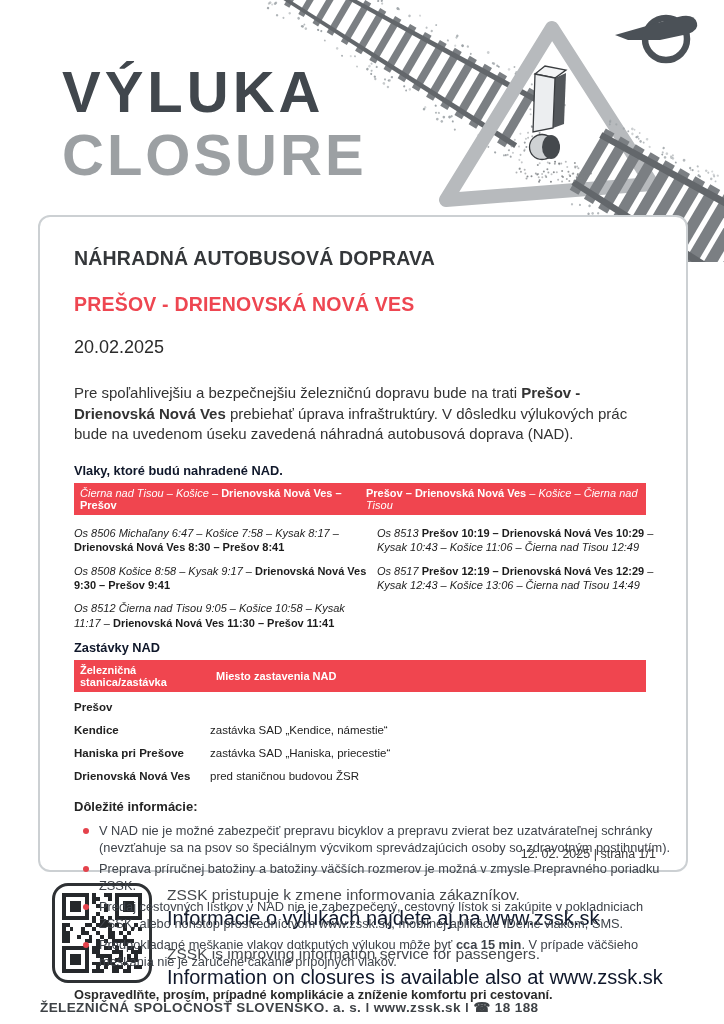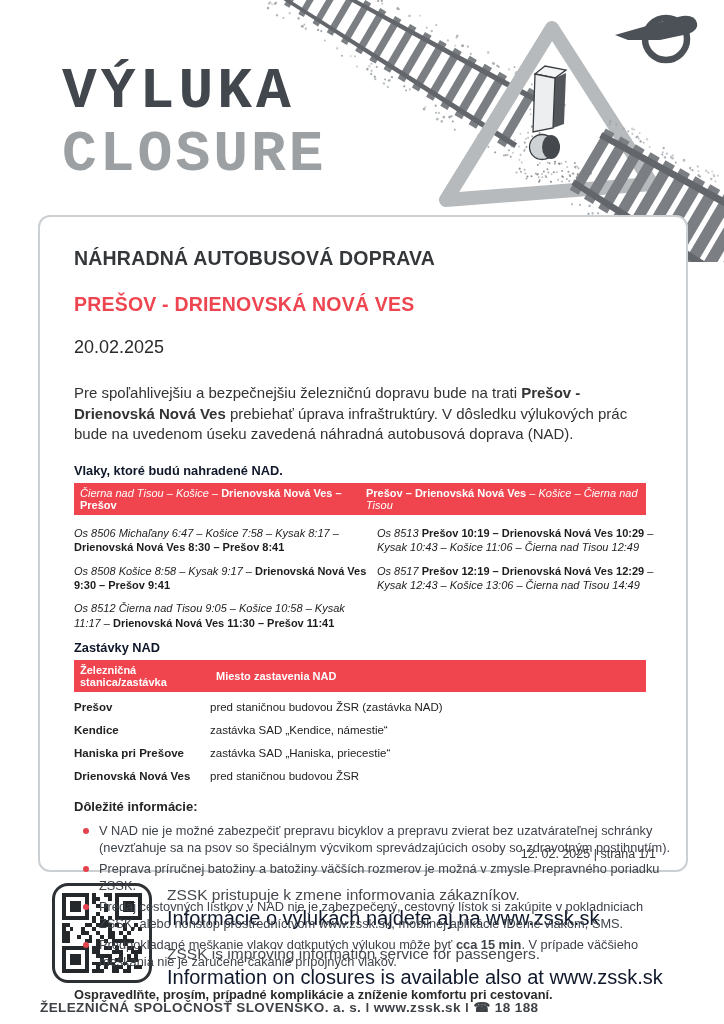--- a/index.html
+++ b/index.html
@@ -2,21 +2,21 @@
 <html><head>
 <meta charset="utf-8">
 <style>
   html,body{margin:0;padding:0;}
   body{
     width:724px;height:1024px;position:relative;overflow:hidden;
     background:#ffffff;color:#2e2e2e;
     font-family:"Liberation Sans", sans-serif;
   }
   
-  .hero-title{position:absolute;left:62px;top:62px;line-height:1.02;z-index:3;font-family:Liberation Mono, monospace;}
+  .hero-title{position:absolute;left:62px;top:62px;line-height:1.02;z-index:3;}
   .hero-title .t1{font-size:58px;font-weight:800;color:#41474d;letter-spacing:4px;}
   .hero-title .t2{font-size:58px;font-weight:800;color:#9ca0a3;letter-spacing:3px;margin-top:4px;}
   #artwork{position:absolute;right:0;top:0;width:470px;height:262px;z-index:1;}
   #logo{position:absolute;right:16px;top:6px;width:96px;height:62px;z-index:4;}
   
   .card{
     position:absolute;left:38px;top:215px;width:650px;height:657px;
     border:2px solid #ccd0d3;border-radius:12px;box-sizing:border-box;
     padding:30px 40px 0 34px;background:#fff;z-index:2;
   }
@@ -602,21 +602,20 @@
   </div>
 
   <div class="section-label" style="margin-top:10px;">Zastávky NAD</div>
   <div class="redbar stopsbar">
     <div class="c1">Železničná stanica/zastávka</div>
     <div class="c2">Miesto zastavenia NAD</div>
   </div>
   <div style="margin-top:3px;">
       <div class="stop-row">
         <div class="stop-c1">Prešov</div>
-        <div class="stop-c2">pred staničnou budovou ŽSR (zastávka NAD)</div>
       </div>
       <div class="stop-row">
         <div class="stop-c1">Kendice</div>
         <div class="stop-c2">zastávka SAD „Kendice, námestie“</div>
       </div>
       <div class="stop-row">
         <div class="stop-c1">Haniska pri Prešove</div>
         <div class="stop-c2">zastávka SAD „Haniska, priecestie“</div>
       </div>
       <div class="stop-row">

